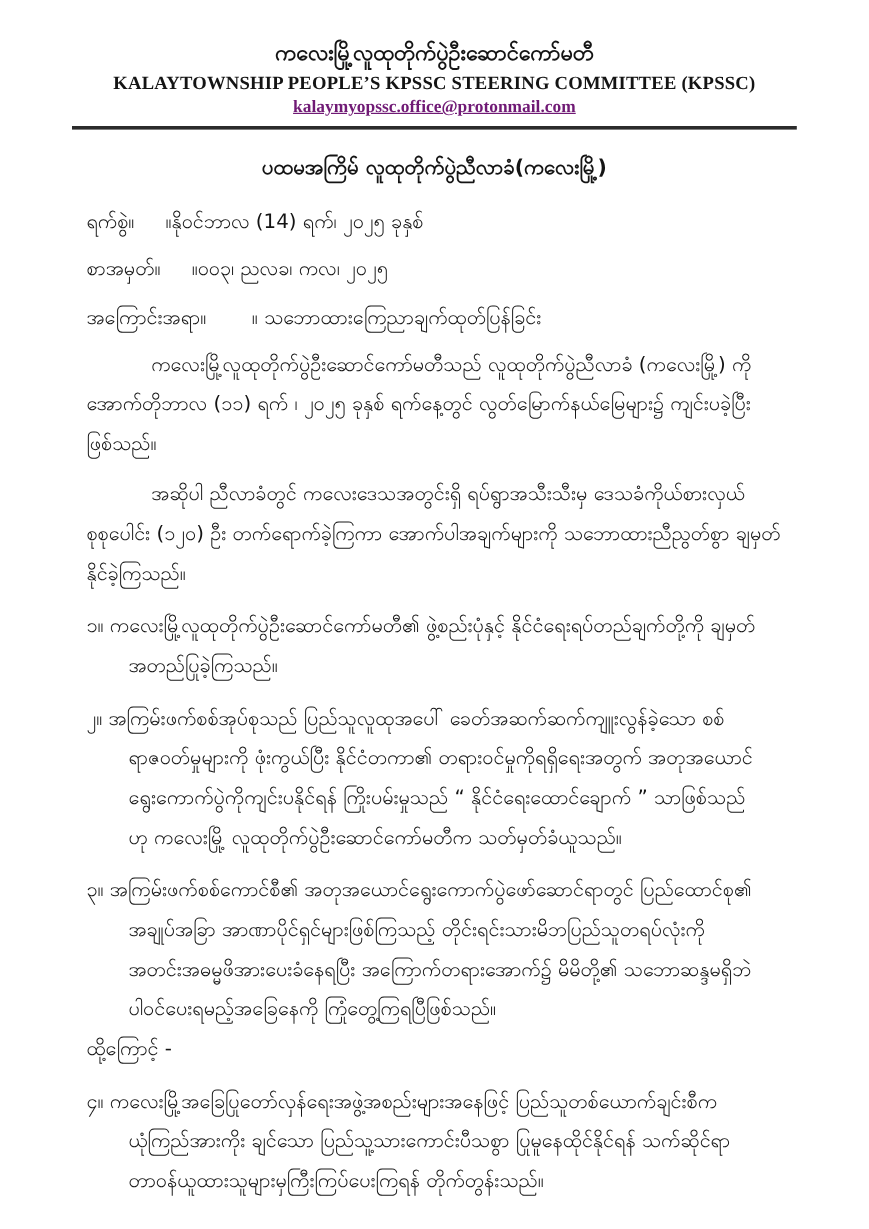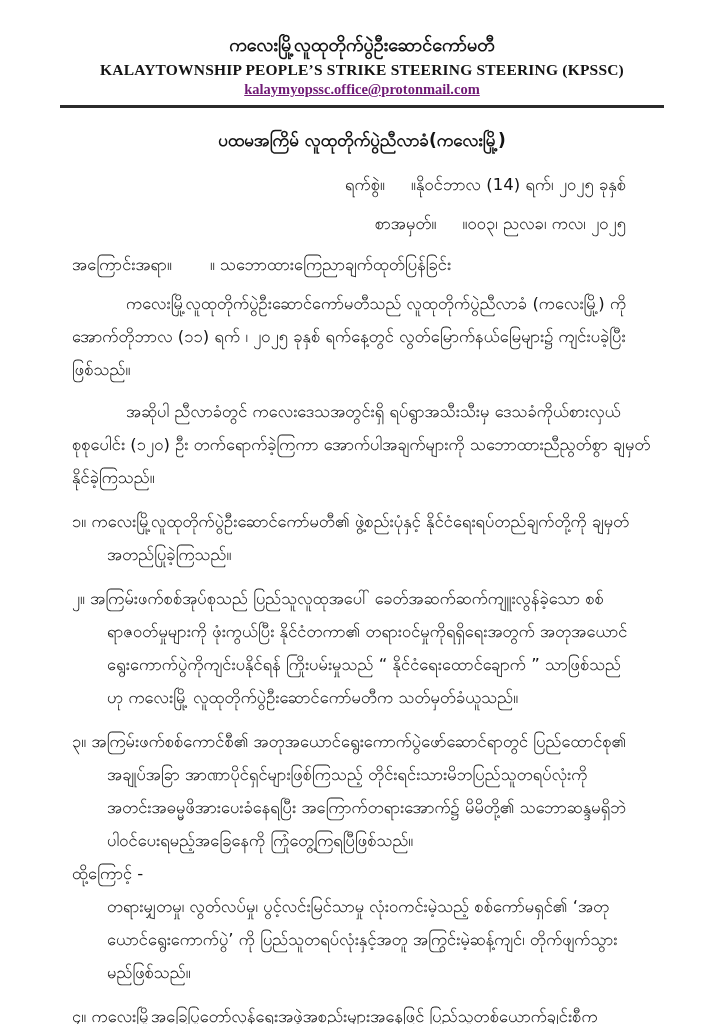--- a/index.html
+++ b/index.html
@@ -53,21 +53,20 @@
     line-height: 1.5;
   }
   .doc-title.first { margin-top: 20px; }
   .doc-title.second { margin-top: 17px; }
   
   .meta-block {
     margin-top: 20px;
     padding-right: 26px;
     display: flex;
     flex-direction: column;
-    align-items: flex-end;
     gap: 15px;
     font-size: 16.5px;
   }
   .meta-row { display: flex; gap: 26px; white-space: nowrap; }
   
   .subject-row {
     margin-top: 17px;
     display: flex;
     gap: 38px;
     font-size: 16.5px;
@@ -93,21 +92,21 @@
     text-indent: 0;
   }
 </style>
 </head>
 <body>
 
 <div class="page">
 
   <div class="letterhead">
     <div class="org-mm">ကလေးမြို့လူထုတိုက်ပွဲဦးဆောင်ကော်မတီ</div>
-    <div class="org-en">KALAYTOWNSHIP PEOPLE’S STRIKE STEERING STEERING (KPSSC)</div>
+    <div class="org-en">KALAYTOWNSHIP PEOPLE’S KPSSC STEERING COMMITTEE (KPSSC)</div>
     <div class="org-email">
       <a>kalaymyopssc.office@protonmail.com</a>
     </div>
     <hr class="head-rule">
   </div>
 
   <div class="doc-title first">ပထမအကြိမ် လူထုတိုက်ပွဲညီလာခံ(ကလေးမြို့)</div>
 
   <div class="meta-block">
     <div class="meta-row">
@@ -141,21 +140,20 @@
       <span>၂။</span>
       <span> </span>
       <span>အကြမ်းဖက်စစ်အုပ်စုသည် ပြည်သူလူထုအပေါ် ခေတ်အဆက်ဆက်ကျူးလွန်ခဲ့သော စစ်ရာဇဝတ်မှုများကို ဖုံးကွယ်ပြီး နိုင်ငံတကာ၏ တရားဝင်မှုကိုရရှိရေးအတွက် အတုအယောင်ရွေးကောက်ပွဲကိုကျင်းပနိုင်ရန် ကြိုးပမ်းမှုသည် “ နိုင်ငံရေးထောင်ချောက် ” သာဖြစ်သည်ဟု ကလေးမြို့ လူထုတိုက်ပွဲဦးဆောင်ကော်မတီက သတ်မှတ်ခံယူသည်။</span>
     </div>
 
     <div class="item">
       <span>၃။</span>
       <span> </span>
       <span>အကြမ်းဖက်စစ်ကောင်စီ၏ အတုအယောင်ရွေးကောက်ပွဲဖော်ဆောင်ရာတွင် ပြည်ထောင်စု၏ အချုပ်အခြာ အာဏာပိုင်ရှင်များဖြစ်ကြသည့် တိုင်းရင်းသားမိဘပြည်သူတရပ်လုံးကို အတင်းအဓမ္မဖိအားပေးခံနေရပြီး အကြောက်တရားအောက်၌ မိမိတို့၏ သဘောဆန္ဒမရှိဘဲ ပါဝင်ပေးရမည့်အခြေနေကို ကြုံတွေ့ကြရပြီဖြစ်သည်။</span>
       <span class="tail-line">ထို့ကြောင့် -</span>
-      <span class="sub-para">တရားမျှတမှု၊ လွတ်လပ်မှု၊ ပွင့်လင်းမြင်သာမှု လုံးဝကင်းမဲ့သည့် စစ်ကော်မရှင်၏ ‘အတုယောင်ရွေးကောက်ပွဲ’ ကို ပြည်သူတရပ်လုံးနှင့်အတူ အကြွင်းမဲ့ဆန့်ကျင်၊ တိုက်ဖျက်သွားမည်ဖြစ်သည်။</span>
     </div>
 
     <div class="item">
       <span>၄။</span>
       <span> </span>
       <span>ကလေးမြို့အခြေပြုတော်လှန်ရေးအဖွဲ့အစည်းများအနေဖြင့် ပြည်သူတစ်ယောက်ချင်းစီက ယုံကြည်အားကိုး ချင်သော ပြည်သူ့သားကောင်းပီသစွာ ပြုမူနေထိုင်နိုင်ရန် သက်ဆိုင်ရာတာဝန်ယူထားသူများမှကြီးကြပ်ပေးကြရန် တိုက်တွန်းသည်။</span>
     </div>
 
   </div>
 </div>

